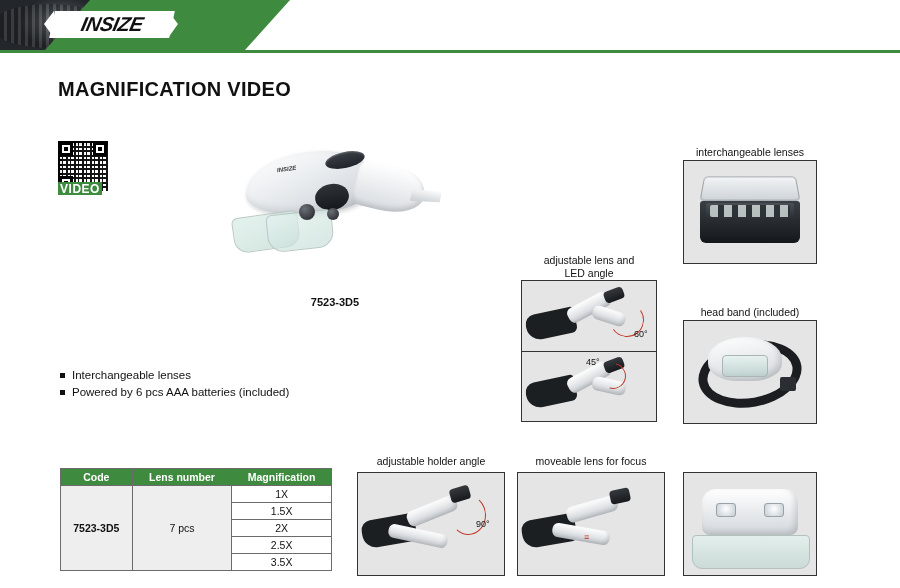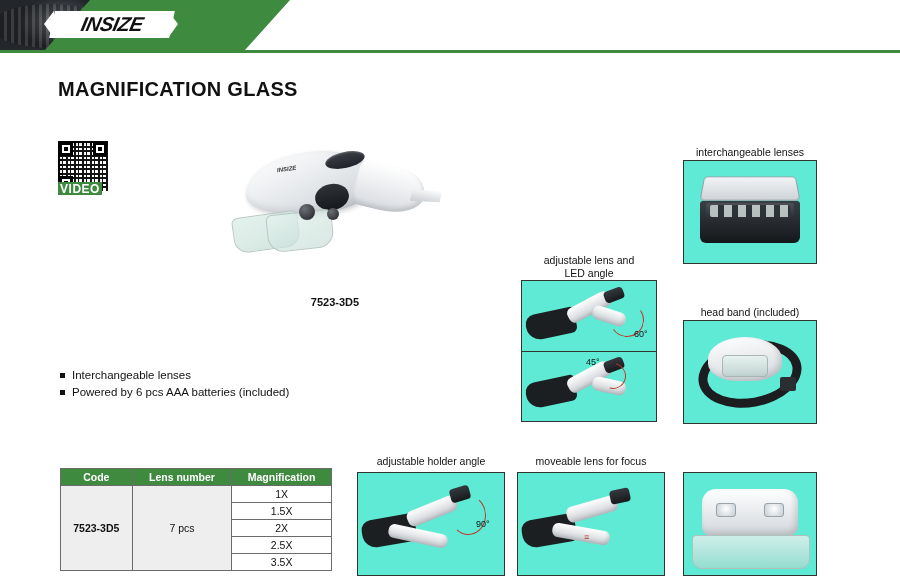--- a/index.html
+++ b/index.html
@@ -265,21 +265,21 @@
   }
   .spec-table td.lens-cell { font-weight: normal; }
   .col-code { width: 72px; }
   .col-lens { width: 100px; }
   .col-mag  { width: 100px; }
 
   
   .fig {
     position: absolute;
     border: 1px solid #333333;
-    background: #5eead4;
+    background: #e5e5e5;
     overflow: hidden;
     text-align: center;
   }
   .fig-label {
     position: absolute;
     font-size: 10.5px;
     color: #111;
     text-align: center;
   }
 
@@ -422,21 +422,21 @@
     <div class="header-photo"></div>
     <div class="header-green"></div>
     <div class="logo-arrow-l"></div>
     <div class="logo-arrow-r"></div>
     <div class="logo">
       <span class="logo-text">INSIZE</span>
     </div>
   </div>
   <div class="header-rule"></div>
 
-  <div class="page-title">MAGNIFICATION GLASS</div>
+  <div class="page-title">MAGNIFICATION VIDEO</div>
 
   <div class="qr-wrap">
     <div class="qr">
       <div class="qr-finder qr-tl">
           <i></i>
         </div>
       <div class="qr-finder qr-tr">
           <i></i>
         </div>
       <div class="qr-finder qr-bl">

